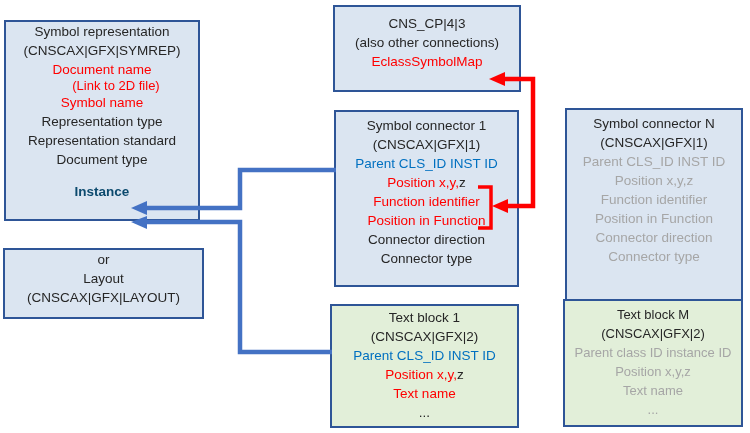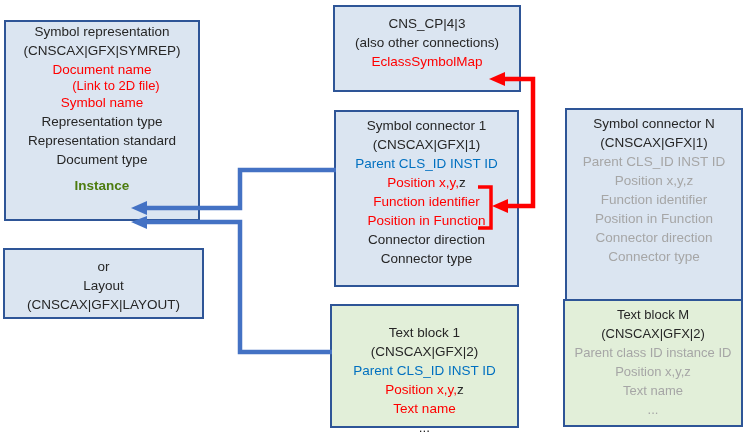--- a/index.html
+++ b/index.html
@@ -13,29 +13,29 @@
     text-align:center;font-size:13.5px;line-height:19px;color:#262626;
     white-space:nowrap;
   }
   .box.green{background:#e2efd9;}
   .ln{height:19px;}
   .ln.small{height:14px;font-size:13px;line-height:14px;margin-left:28px;}
   .t-red{color:#ff0000;}
   .t-blue{color:#0070c0;}
   .t-gray{color:#a6a6a6;}
   .t-black{color:#262626;}
-  .instance{margin-top:7px;font-weight:700;color:#4d7c0f;}
+  .instance{margin-top:13px;font-weight:700;color:#0c4a6e;}
   .overlay{position:absolute;left:0;top:0;pointer-events:none;}
 
   #b-symrep {left:4px;  top:20px;  width:196px;height:201px;}
-  #b-layout {left:3px;  top:248px; width:201px;height:71px; padding-top:7px;}
+  #b-layout {left:3px;  top:248px; width:201px;height:71px; }
   #b-cnscp  {left:333px;top:5px;   width:188px;height:87px; padding-top:7px;}
   #b-conn1  {left:334px;top:110px; width:185px;height:177px;padding-top:4px;}
   #b-connN  {left:565px;top:108px; width:178px;height:200px;padding-top:4px;}
-  #b-text1  {left:330px;top:304px; width:189px;height:124px;padding-top:17px;}
+  #b-text1  {left:330px;top:304px; width:189px;height:124px;padding-top:2px;}
   #b-textM  {left:563px;top:299px; width:180px;height:128px;padding-top:4px;font-size:13px;}
 </style>
 </head>
 <body>
 
 <div class="canvas">
 
   <div class="box" id="b-symrep">
     <div class="ln">Symbol representation</div>
     <div class="ln">(CNSCAX|GFX|SYMREP)</div>

